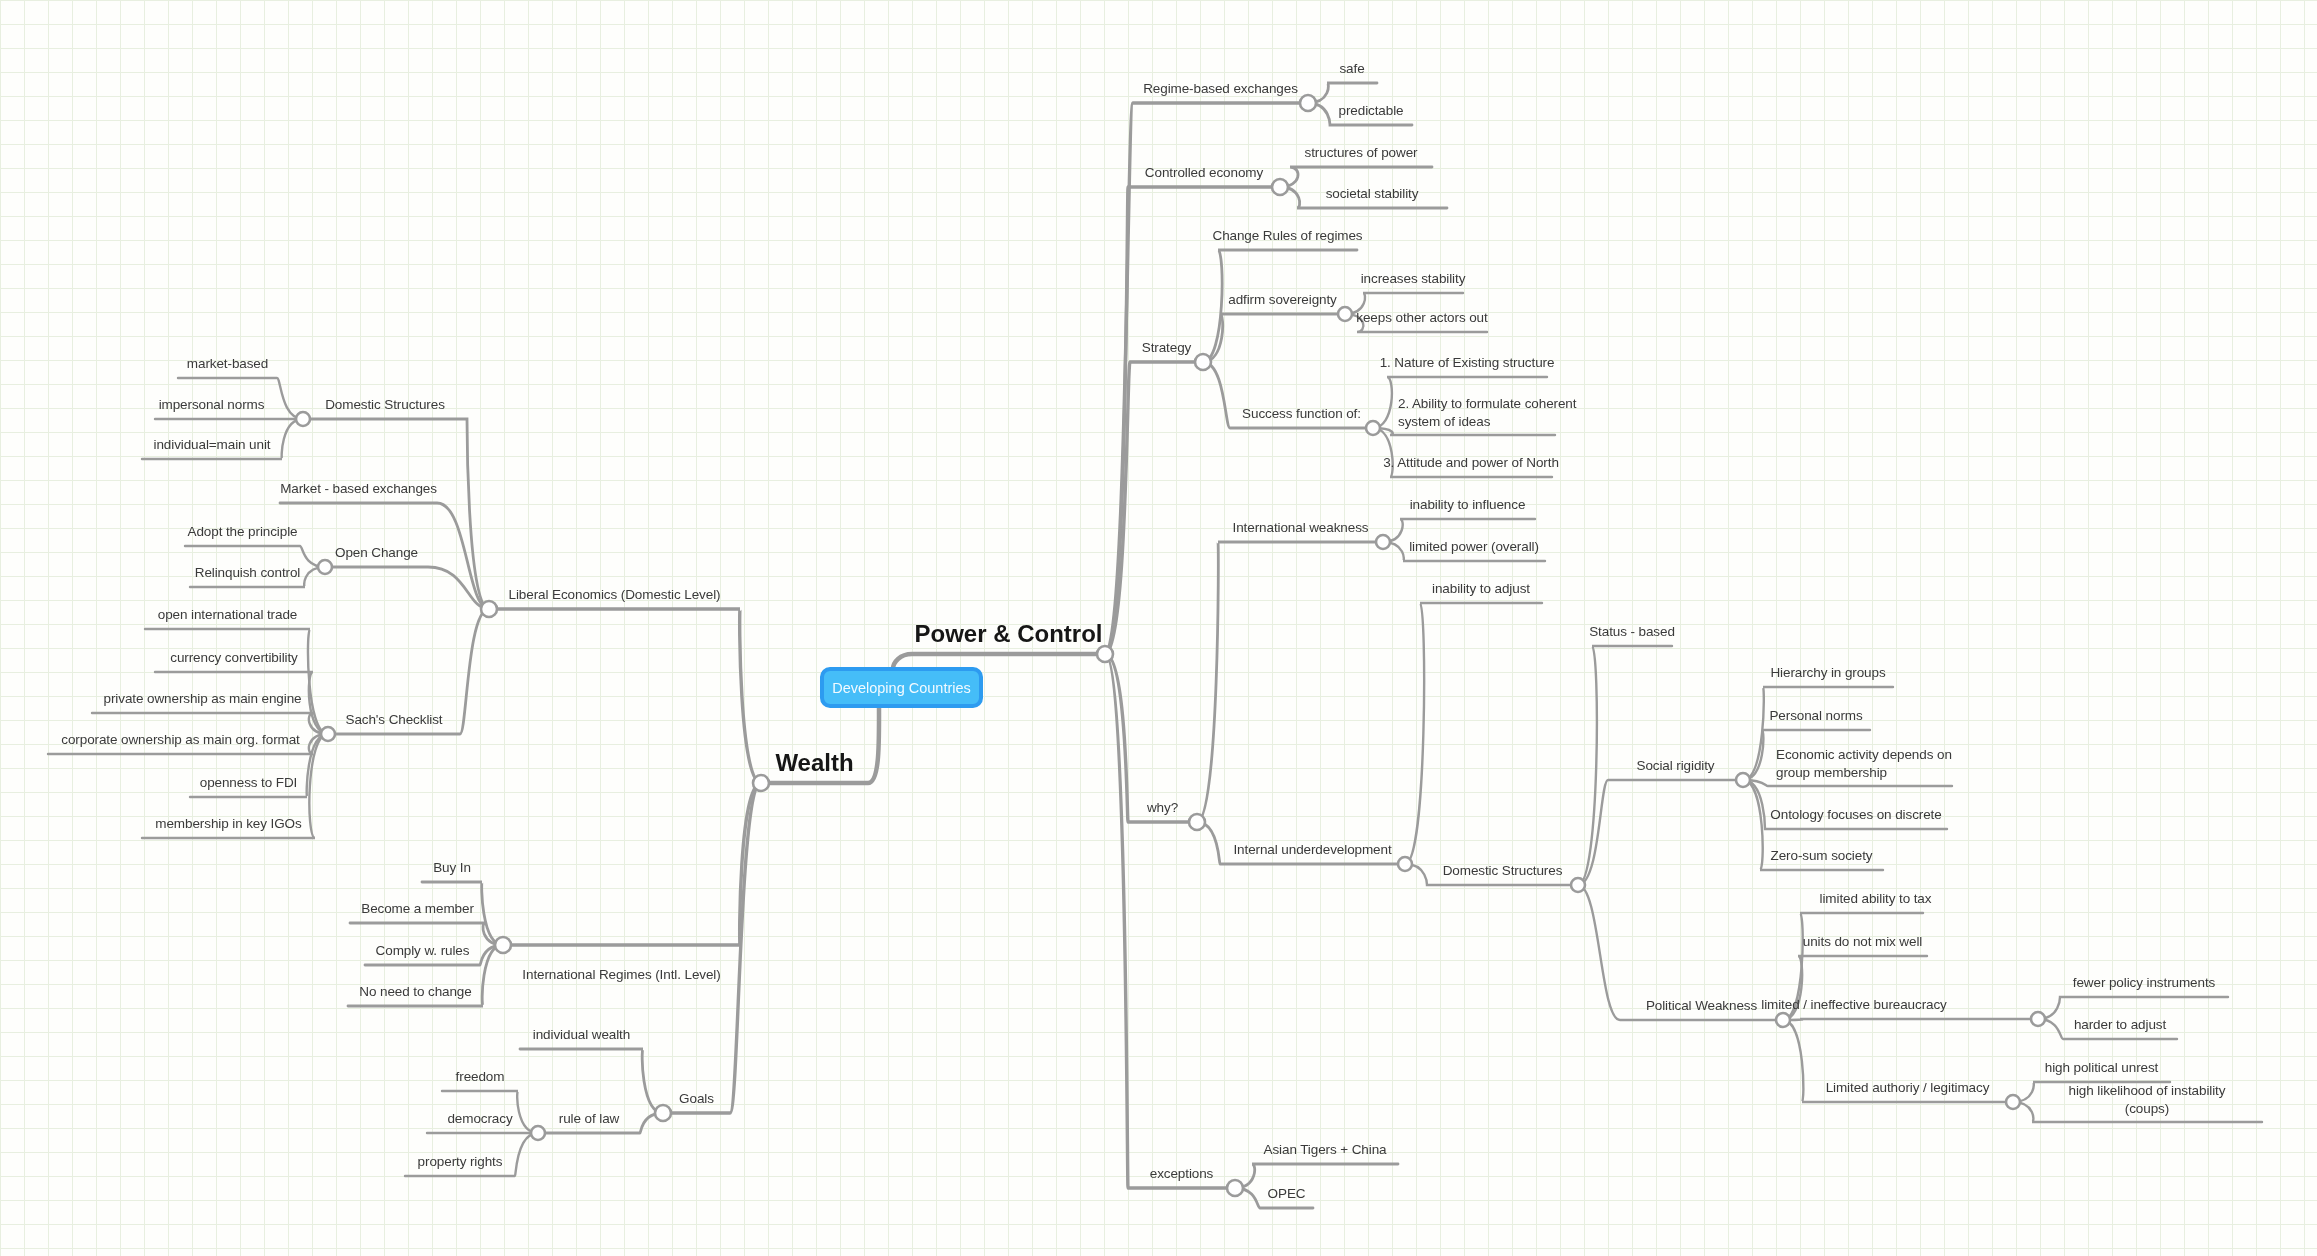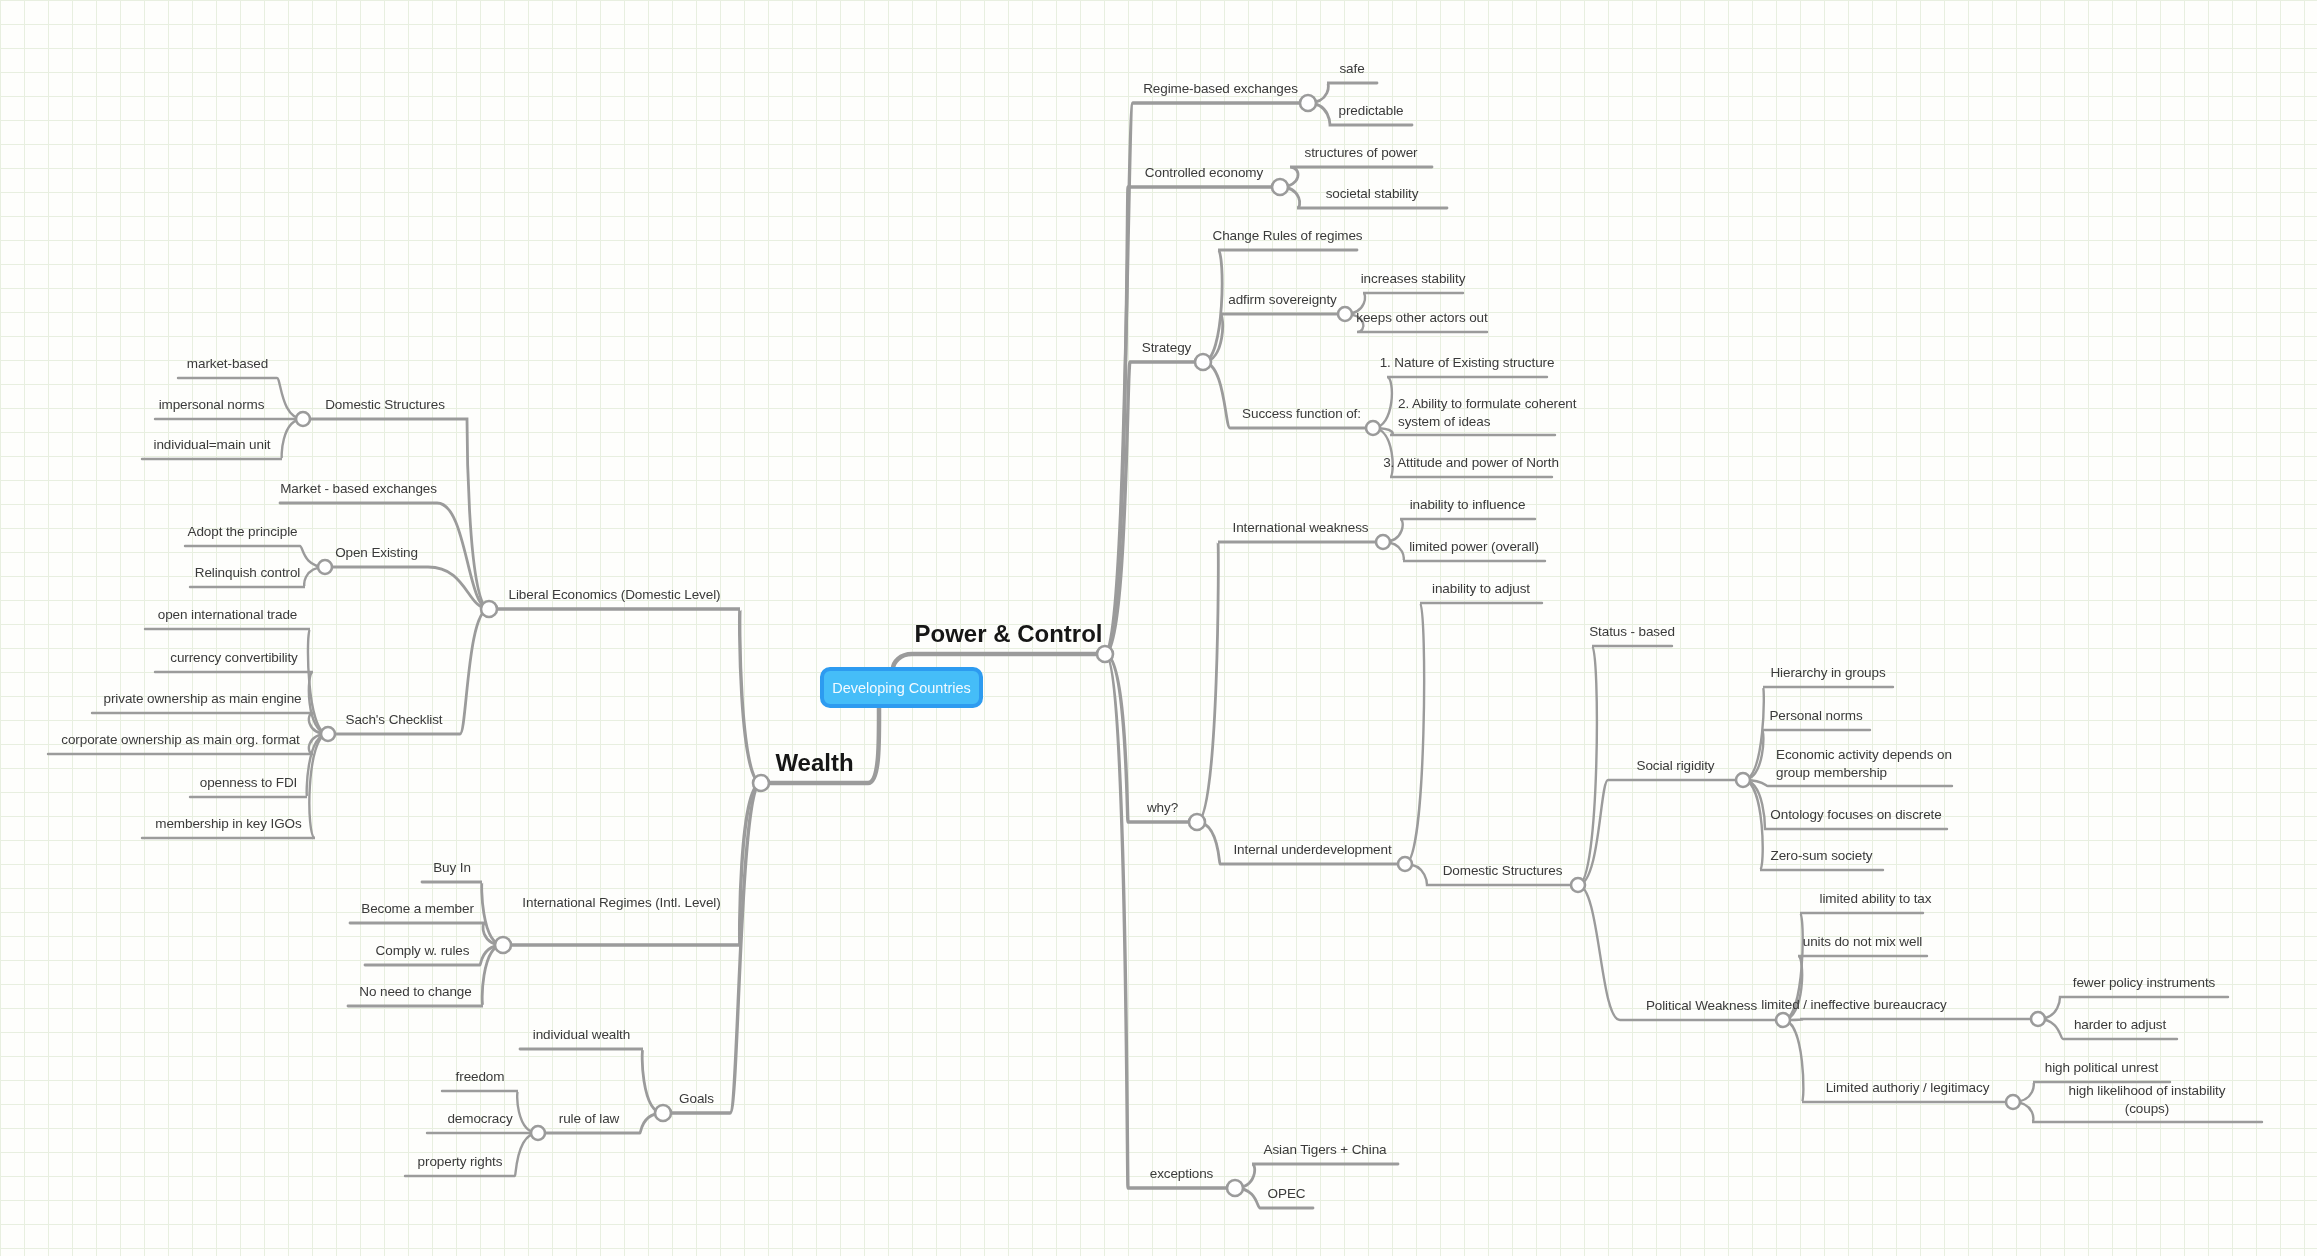--- a/index.html
+++ b/index.html
@@ -195,31 +195,31 @@
       <div class="label" style="left: 1181.5px; top: 1183px;">exceptions</div>
       <div class="label" style="left: 1325px; top: 1159px;">Asian Tigers + China</div>
       <div class="label" style="left: 1286.5px; top: 1203px;">OPEC</div>
       <div class="label bold" style="left: 814.5px; top: 778px;">Wealth</div>
       <div class="label" style="left: 614.5px; top: 604px;">Liberal Economics (Domestic Level)</div>
       <div class="label" style="left: 385px; top: 414px;">Domestic Structures</div>
       <div class="label" style="left: 227.5px; top: 373px;">market-based</div>
       <div class="label" style="left: 211.5px; top: 414px;">impersonal norms</div>
       <div class="label" style="left: 212px; top: 454px;">individual=main unit</div>
       <div class="label" style="left: 358.5px; top: 498px;">Market - based exchanges</div>
-      <div class="label" style="left: 376.5px; top: 562px;">Open Existing</div>
+      <div class="label" style="left: 376.5px; top: 562px;">Open Change</div>
       <div class="label" style="left: 242.5px; top: 541px;">Adopt the principle</div>
       <div class="label" style="left: 247.5px; top: 582px;">Relinquish control</div>
       <div class="label" style="left: 394px; top: 729px;">Sach's Checklist</div>
       <div class="label" style="left: 227.5px; top: 624px;">open international trade</div>
       <div class="label" style="left: 234px; top: 667px;">currency convertibility</div>
       <div class="label" style="left: 202.5px; top: 708px;">private ownership as main engine</div>
       <div class="label" style="left: 180.5px; top: 749px;">corporate ownership as main org. format</div>
       <div class="label" style="left: 248.5px; top: 792px;">openness to FDI</div>
       <div class="label" style="left: 228.5px; top: 833px;">membership in key IGOs</div>
-      <div class="label" style="left: 621.5px; top: 912px; text-align: center;">International Regimes (Intl. Level)</div>
+      <div class="label" style="left: 621.5px; top: 984px; text-align: center;">International Regimes (Intl. Level)</div>
       <div class="label" style="left: 452px; top: 877px;">Buy In</div>
       <div class="label" style="left: 417.5px; top: 918px;">Become a member</div>
       <div class="label" style="left: 422.5px; top: 960px;">Comply w. rules</div>
       <div class="label" style="left: 415.5px; top: 1001px;">No need to change</div>
       <div class="label" style="left: 696.5px; top: 1108px;">Goals</div>
       <div class="label" style="left: 581.5px; top: 1044px;">individual wealth</div>
       <div class="label" style="left: 589px; top: 1128px;">rule of law</div>
       <div class="label" style="left: 480px; top: 1086px;">freedom</div>
       <div class="label" style="left: 480px; top: 1128px;">democracy</div>
       <div class="label" style="left: 460px; top: 1171px;">property rights</div>

